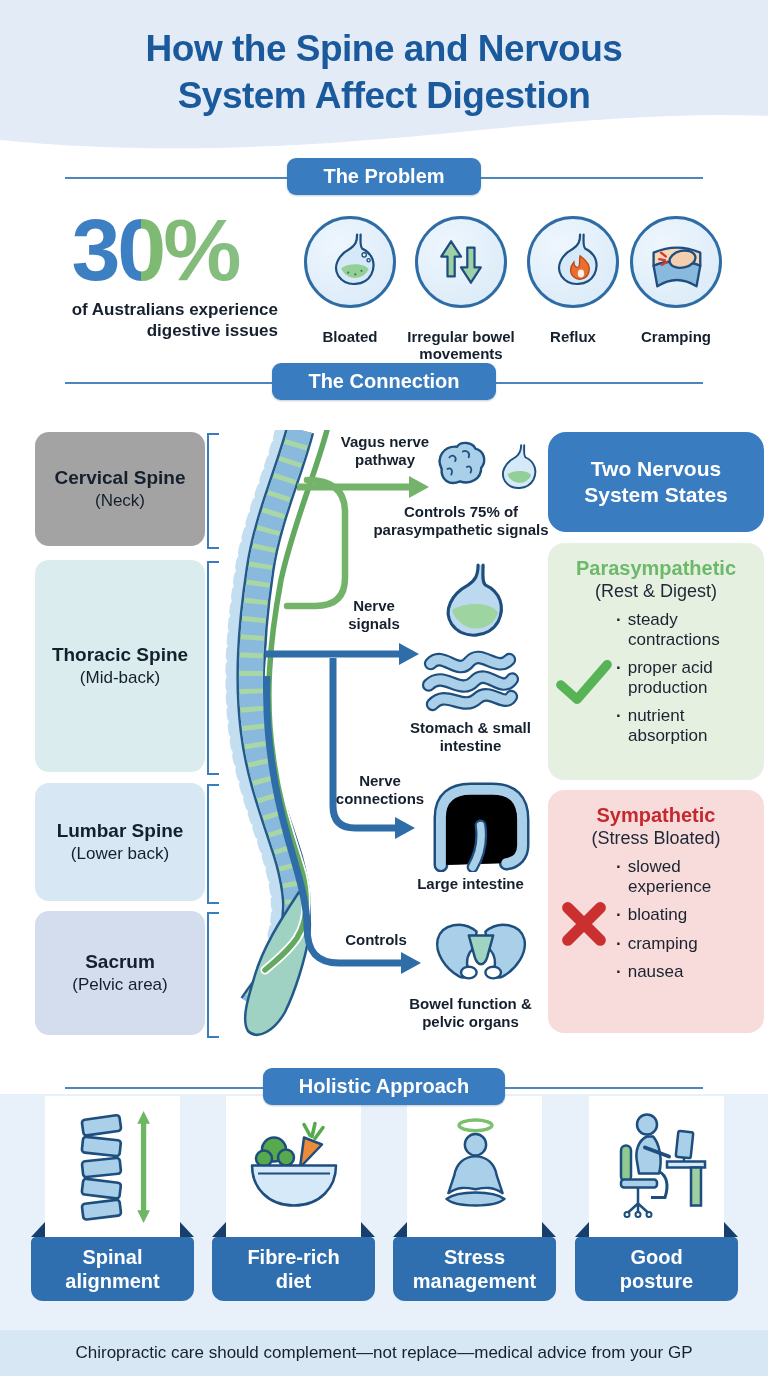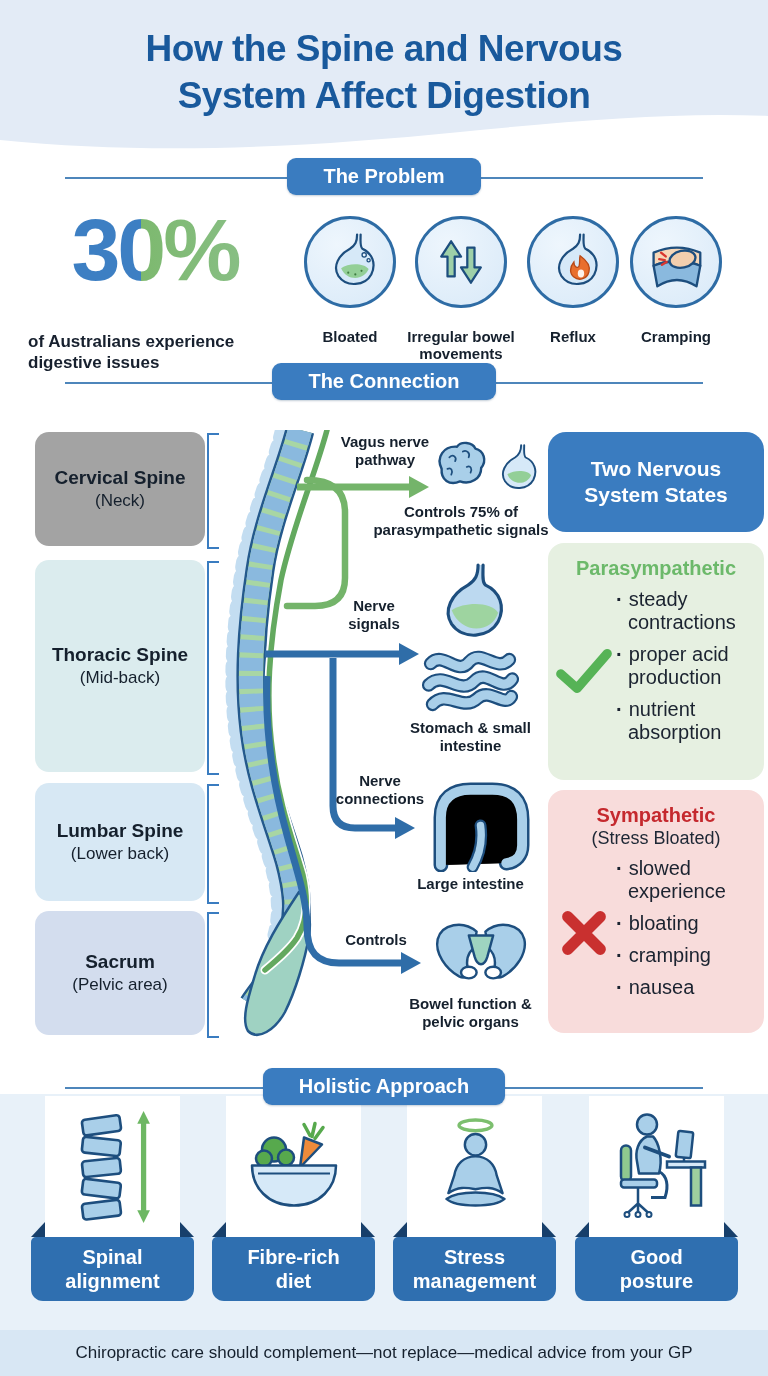--- a/index.html
+++ b/index.html
@@ -17,22 +17,22 @@
   .rule{border-top:2px solid #4e86bb;left:65px;right:65px;z-index:1;}
   .badge-row{left:0;width:768px;display:flex;justify-content:center;z-index:2;}
   .badge{background:#3a7cc0;color:#fff;font-weight:700;font-size:20px;
          padding:7px 36px;border-radius:9px;box-shadow:0 1px 2px rgba(20,60,100,.25);}
 
   
   .stat-value{left:40px;top:206px;width:230px;text-align:center;font-size:88px;font-weight:700;
       letter-spacing:-3px;line-height:1;
       background:linear-gradient(90deg,#3d7fc3 0%,#3d7fc3 44%,#7db96f 44%,#8bc08a 100%);
       -webkit-background-clip:text;background-clip:text;color:transparent;}
-  .stat-caption{left:28px;top:299px;width:250px;text-align:left;font-size:17px;
-      font-weight:700;line-height:1.25;color:#17202e;margin-top:32px;}
+  .stat-caption{left:28px;top:299px;width:250px;text-align:right;font-size:17px;
+      font-weight:700;line-height:1.25;color:#17202e;}
   .symptom{top:216px;width:120px;display:flex;flex-direction:column;align-items:center;}
   .symptom .circle{width:86px;height:86px;border-radius:50%;border:3px solid #2e6ca5;
       background:radial-gradient(circle at 35% 30%,#eef6fd,#d8e9f8);display:flex;
       align-items:center;justify-content:center;}
   .symptom .slabel{margin-top:20px;font-size:15px;font-weight:700;line-height:1.15;text-align:center;}
 
   
   .region{left:35px;width:170px;border-radius:14px;display:flex;flex-direction:column;
       align-items:center;justify-content:center;gap:2px;}
   .region .rname{font-size:19px;font-weight:700;}
@@ -46,21 +46,21 @@
   
   .states-header{left:548px;top:432px;width:216px;height:100px;background:#3a7cc0;border-radius:18px;
       display:flex;align-items:center;justify-content:center;}
   .states-header div{width:176px;text-align:center;color:#fff;font-size:21px;font-weight:700;line-height:1.25;}
   .state-box{left:548px;width:216px;border-radius:16px;padding-top:14px;box-sizing:border-box;}
   .state-box .sname{text-align:center;font-size:20px;font-weight:700;}
   .state-box .ssub{text-align:center;font-size:18px;color:#1d2735;margin-top:1px;}
   .state-body{display:flex;margin-top:8px;padding:0 8px 0 4px;}
   .mark-col{width:64px;display:flex;align-items:center;justify-content:center;}
   .state-items{list-style:none;margin:0;padding:0;flex:1;}
-  .state-items li{font-size:20px;line-height:1.15;margin:0 0 9px 0;color:#1b2330;
+  .state-items li{font-size:17px;line-height:1.15;margin:0 0 9px 0;color:#1b2330;
       padding-left:12px;text-indent:-12px;max-width:132px;}
   .state-items li::before{content:"·";font-weight:700;margin-right:6px;}
 
   
   .holistic-bg{left:0;top:1094px;width:768px;height:236px;background:#e8f1f9;}
   .card{top:1096px;width:135px;height:141px;background:#ffffff;display:flex;
       align-items:center;justify-content:center;}
   .approach-label{top:1237px;width:163px;height:64px;background:#2f6fb0;
       border-radius:5px 5px 12px 12px;display:flex;align-items:center;justify-content:center;}
   .approach-label::before,.approach-label::after{content:"";position:absolute;top:-15px;width:14px;height:15px;background:#173f6b;}
@@ -251,20 +251,21 @@
     <ellipse cx="40" cy="58" rx="8" ry="6" fill="#ffffff" stroke="#1d4e7e" stroke-width="2.5"></ellipse>
     <ellipse cx="65" cy="58" rx="8" ry="6" fill="#ffffff" stroke="#1d4e7e" stroke-width="2.5"></ellipse>
   </svg>
 
   <div class="abs states-header">
     <div>Two Nervous System States</div>
   </div>
 
   <div class="abs state-box" style="top:543px;height:237px;background:#e6f0e1">
     <div class="sname" style="color:#6cb96a">Parasympathetic</div>
+    <div class="ssub">(Rest &amp; Digest)</div>
     <div class="state-body">
       <div class="mark-col">
         <svg width="58" height="48" viewBox="0 0 100 80">
             <path d="M10,45 L38,70 L90,10" stroke="#56b356" stroke-width="16" fill="none" stroke-linecap="round" stroke-linejoin="round"></path>
           </svg>
       </div>
       <ul class="state-items">
         <li>steady contractions</li>
         <li>proper acid production</li>
         <li>nutrient absorption</li>

